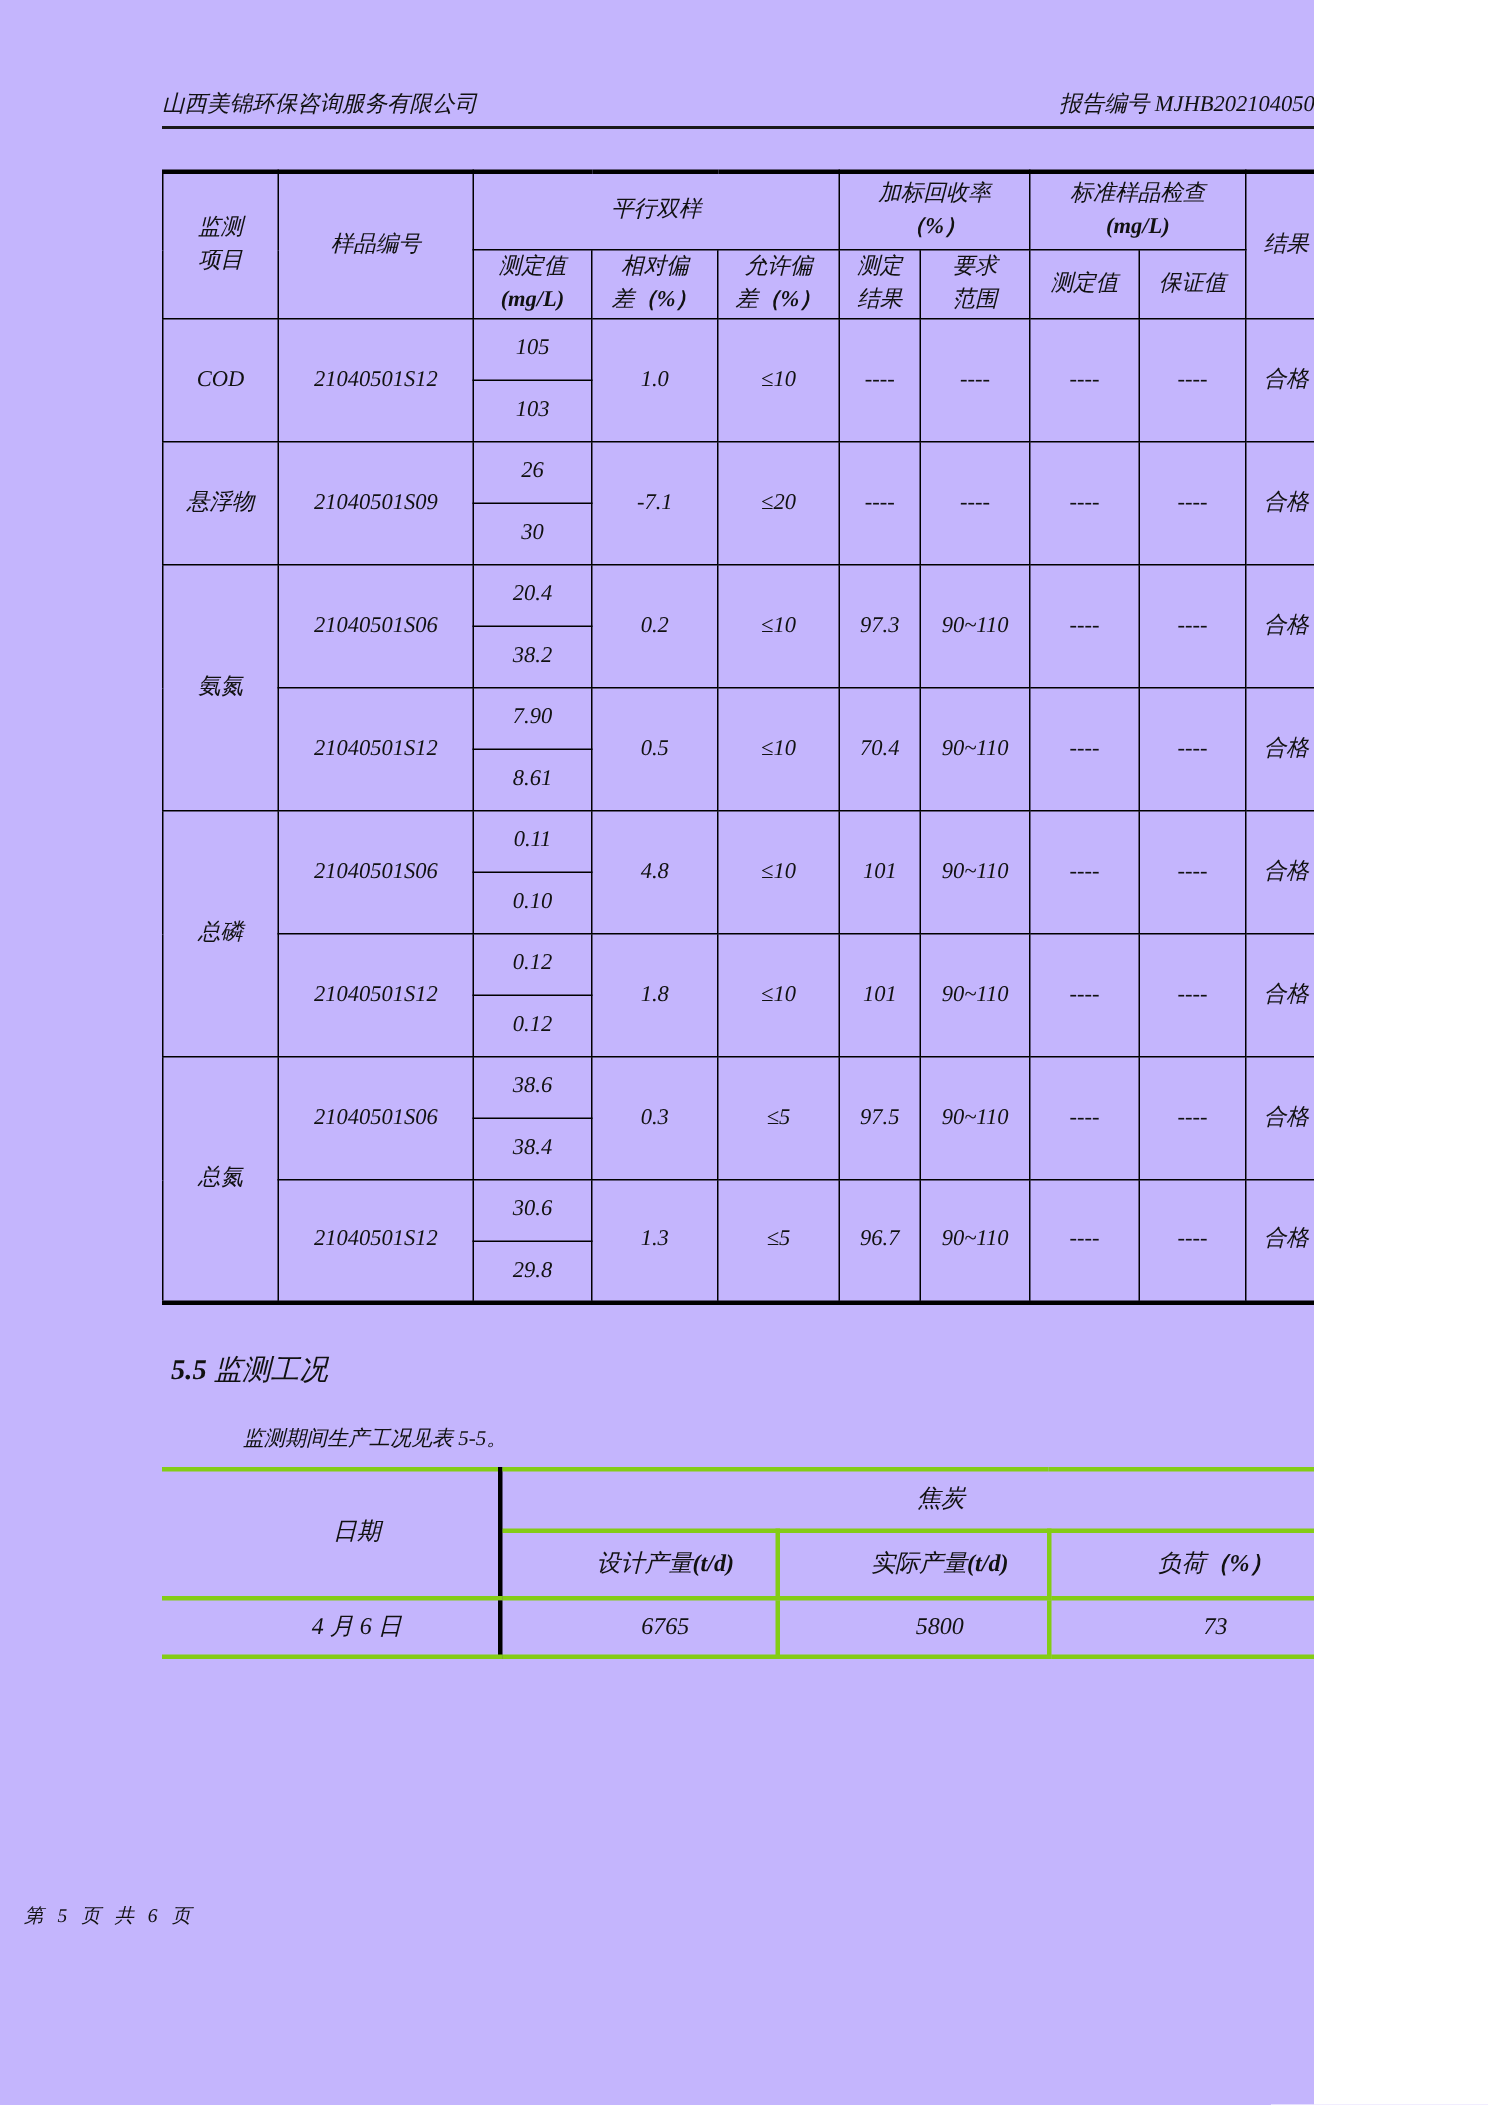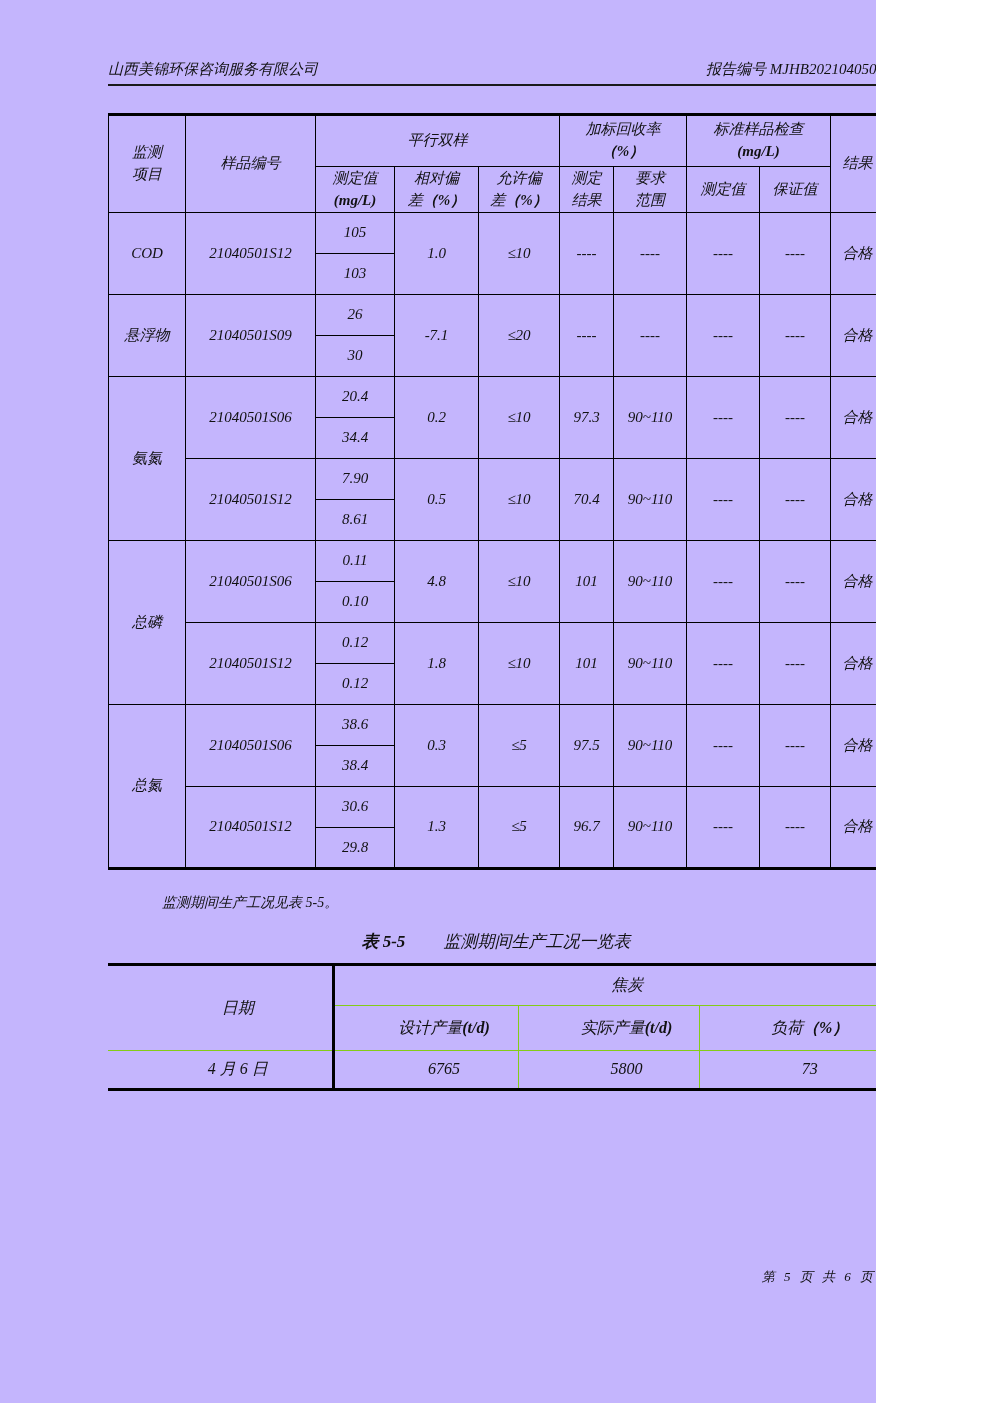--- a/index.html
+++ b/index.html
@@ -76,41 +76,41 @@
   table.prod {
     margin-top: 10px;
     width: 776px;
     border-collapse: collapse;
     table-layout: fixed;
     border-top: 3px solid #000;
     border-bottom: 3px solid #000;
     font-size: 16px;
   }
   table.prod th, table.prod td {
-    border: 1px solid #84cc16;
+    border: 3px solid #84cc16;
     text-align: center;
     vertical-align: middle;
     font-weight: normal;
     line-height: 1.4;
     padding-left: 36px;
   }
   table.prod .no-left { border-left: none; }
   table.prod .no-right { border-right: none; }
   table.prod .thick-right { border-right: 3px solid #000; }
   table.prod tr.r1 { height: 41px; }
   table.prod tr.r2 { height: 45px; }
   table.prod tr.r3 { height: 39px; }
 
   
   .page-footer {
     position: absolute;
     top: 1268px;
-    left: 0;
+    left: 16px;
     width: 100%;
-    text-align: right;
+    text-align: left;
     font-size: 13px;
     letter-spacing: 3px;
   }
 </style>
 </head>
 <body>
 
 <div class="page">
   <div class="content">
 
@@ -207,21 +207,21 @@
         <td>20.4</td>
         <td rowspan="2">0.2</td>
         <td rowspan="2">≤10</td>
         <td rowspan="2">97.3</td>
         <td rowspan="2">90~110</td>
         <td rowspan="2">----</td>
         <td rowspan="2">----</td>
         <td rowspan="2">合格</td>
       </tr>
       <tr class="datarow">
-        <td>34.4</td>
+        <td>38.2</td>
       </tr>
       <tr class="datarow">
         <td rowspan="2">21040501S12</td>
         <td>7.90</td>
         <td rowspan="2">0.5</td>
         <td rowspan="2">≤10</td>
         <td rowspan="2">70.4</td>
         <td rowspan="2">90~110</td>
         <td rowspan="2">----</td>
         <td rowspan="2">----</td>
@@ -286,27 +286,27 @@
         <td rowspan="2">----</td>
         <td rowspan="2">----</td>
         <td rowspan="2">合格</td>
       </tr>
       <tr class="datarow">
         <td>29.8</td>
       </tr>
     </tbody>
       </table>
 
+    <div class="section-heading">
+      <span class="num">5.5</span>
+      <span>监测工况</span>
+    </div>
 
     <p class="para">监测期间生产工况见表 5-5。</p>
 
-    <div class="caption">
-      <span class="cap-label">表 5-5</span>
-      <span>监测期间生产工况一览表</span>
-    </div>
 
     <table class="prod">
       <colgroup>
         <col style="width:225px">
           <col style="width:185px">
           <col style="width:181px">
           <col style="width:185px">
       </colgroup>
       <tbody>
           <tr class="r1">

